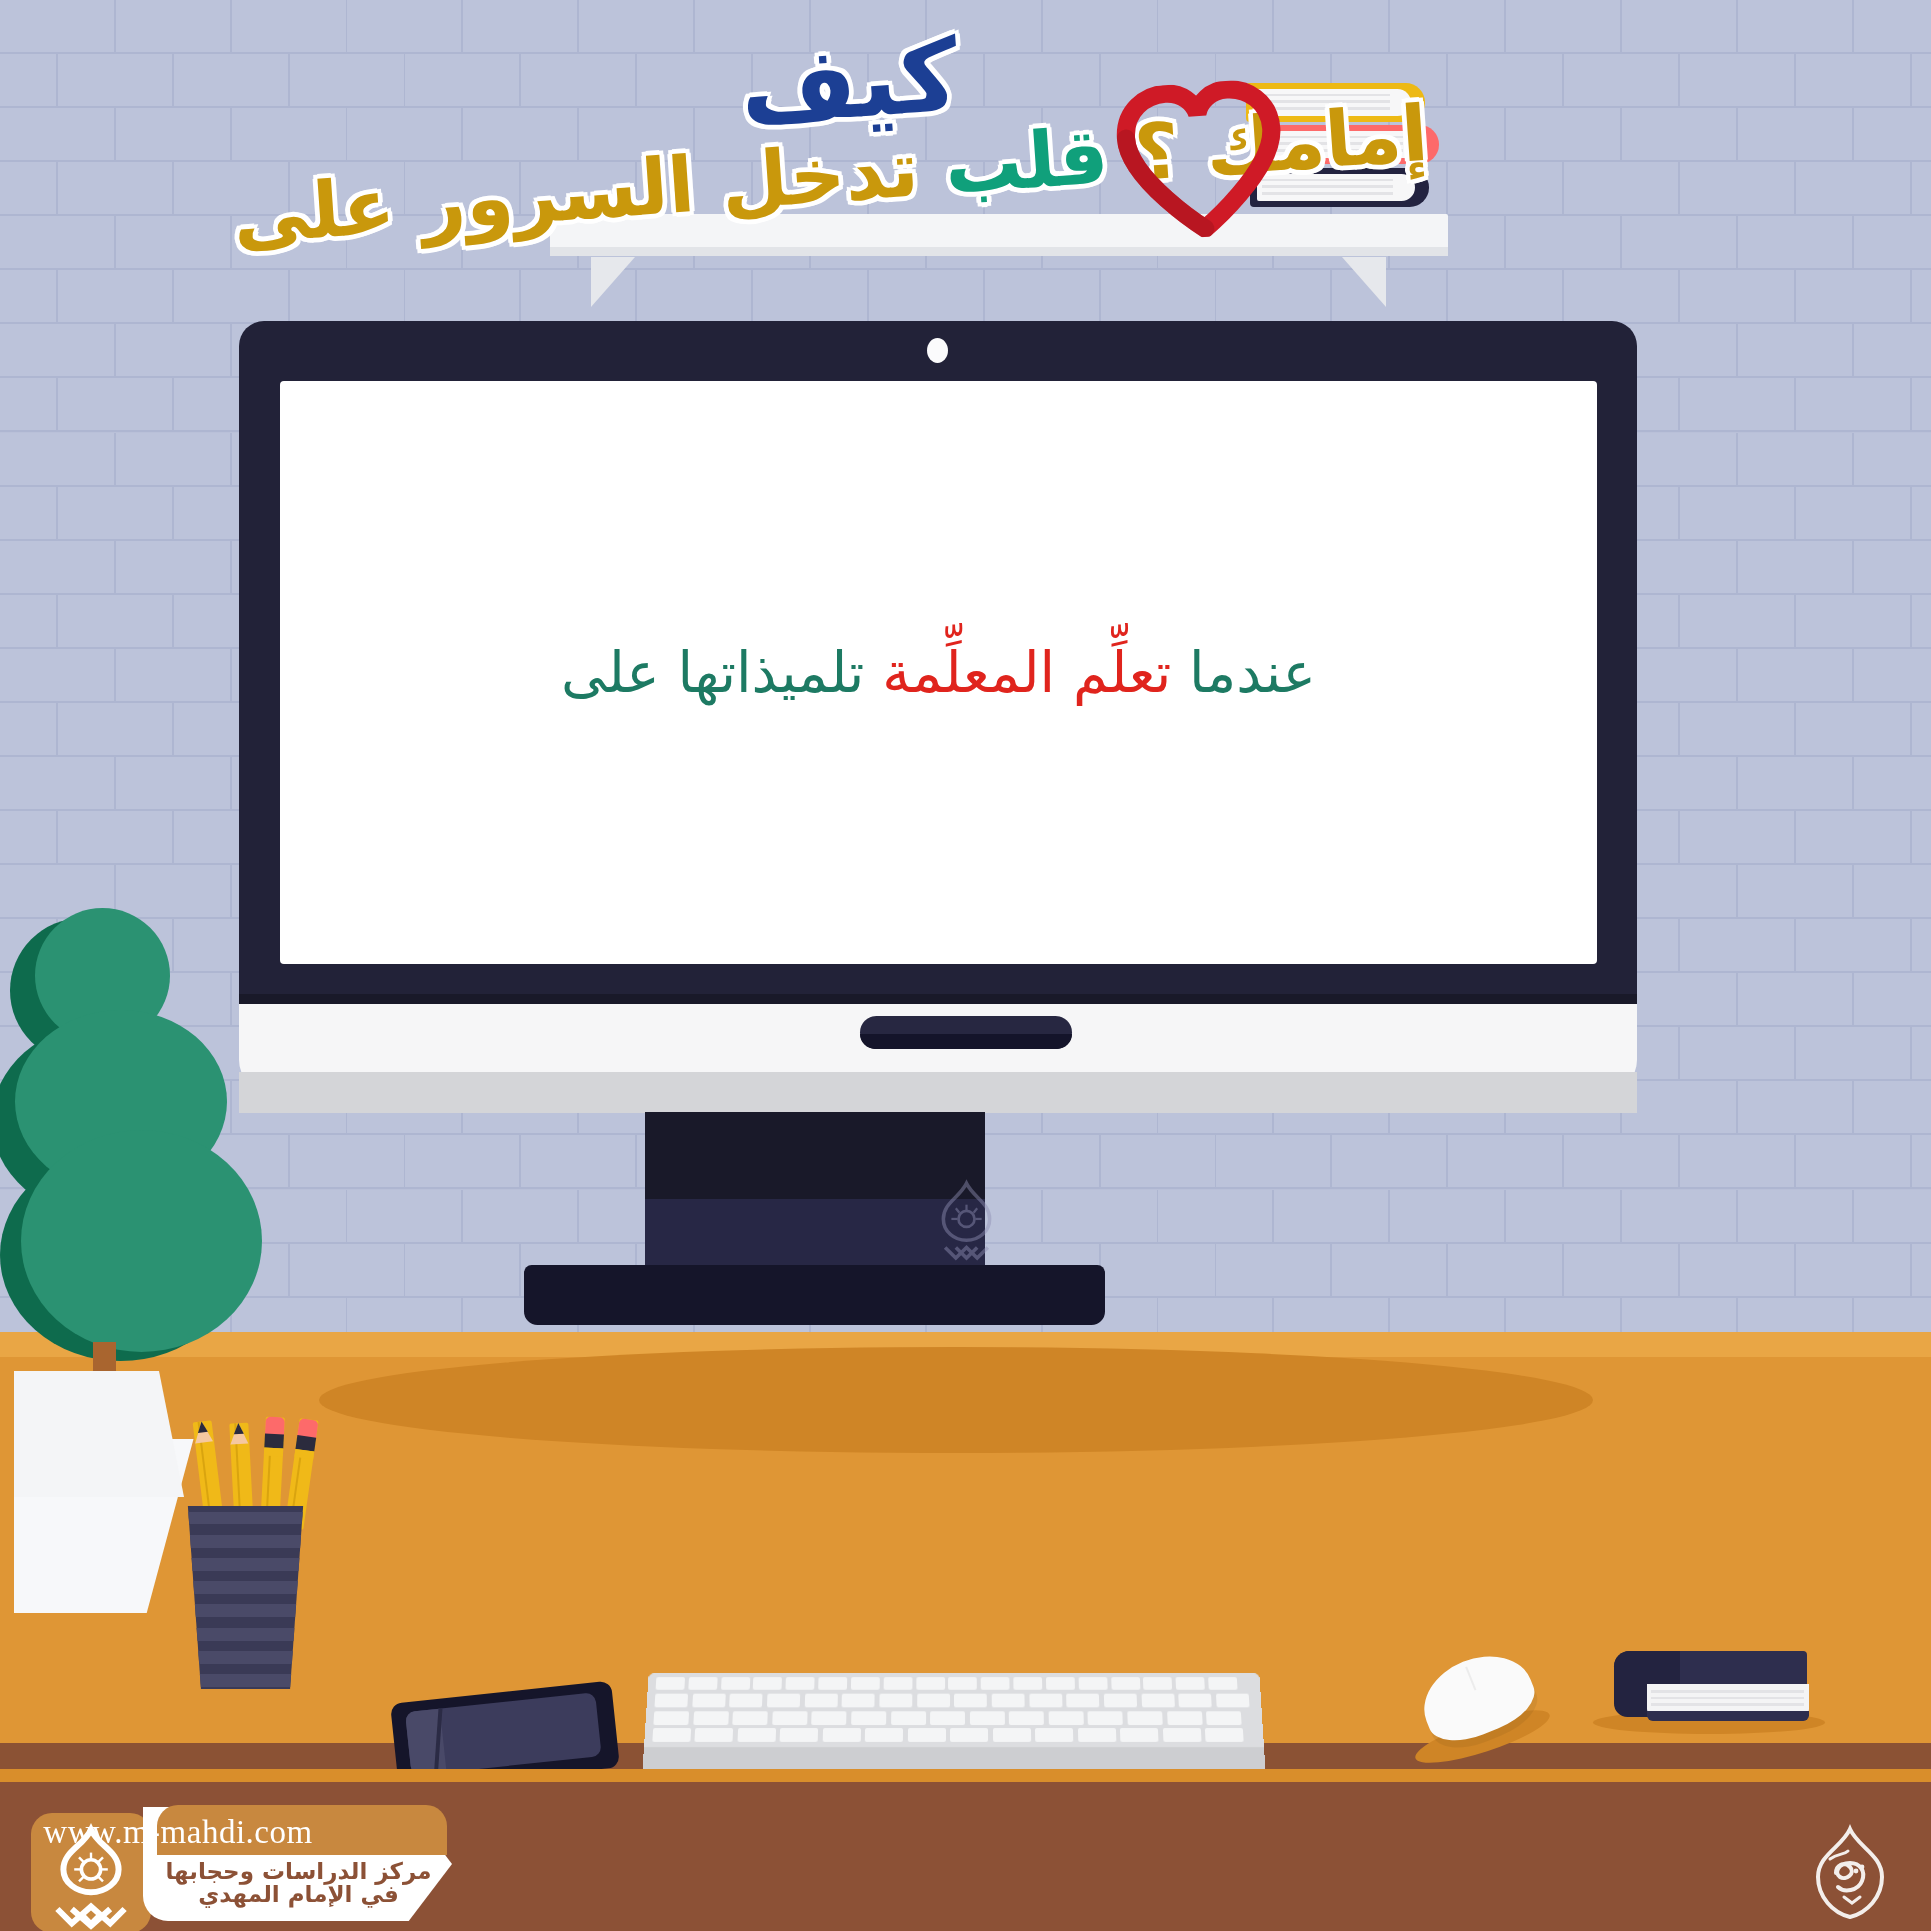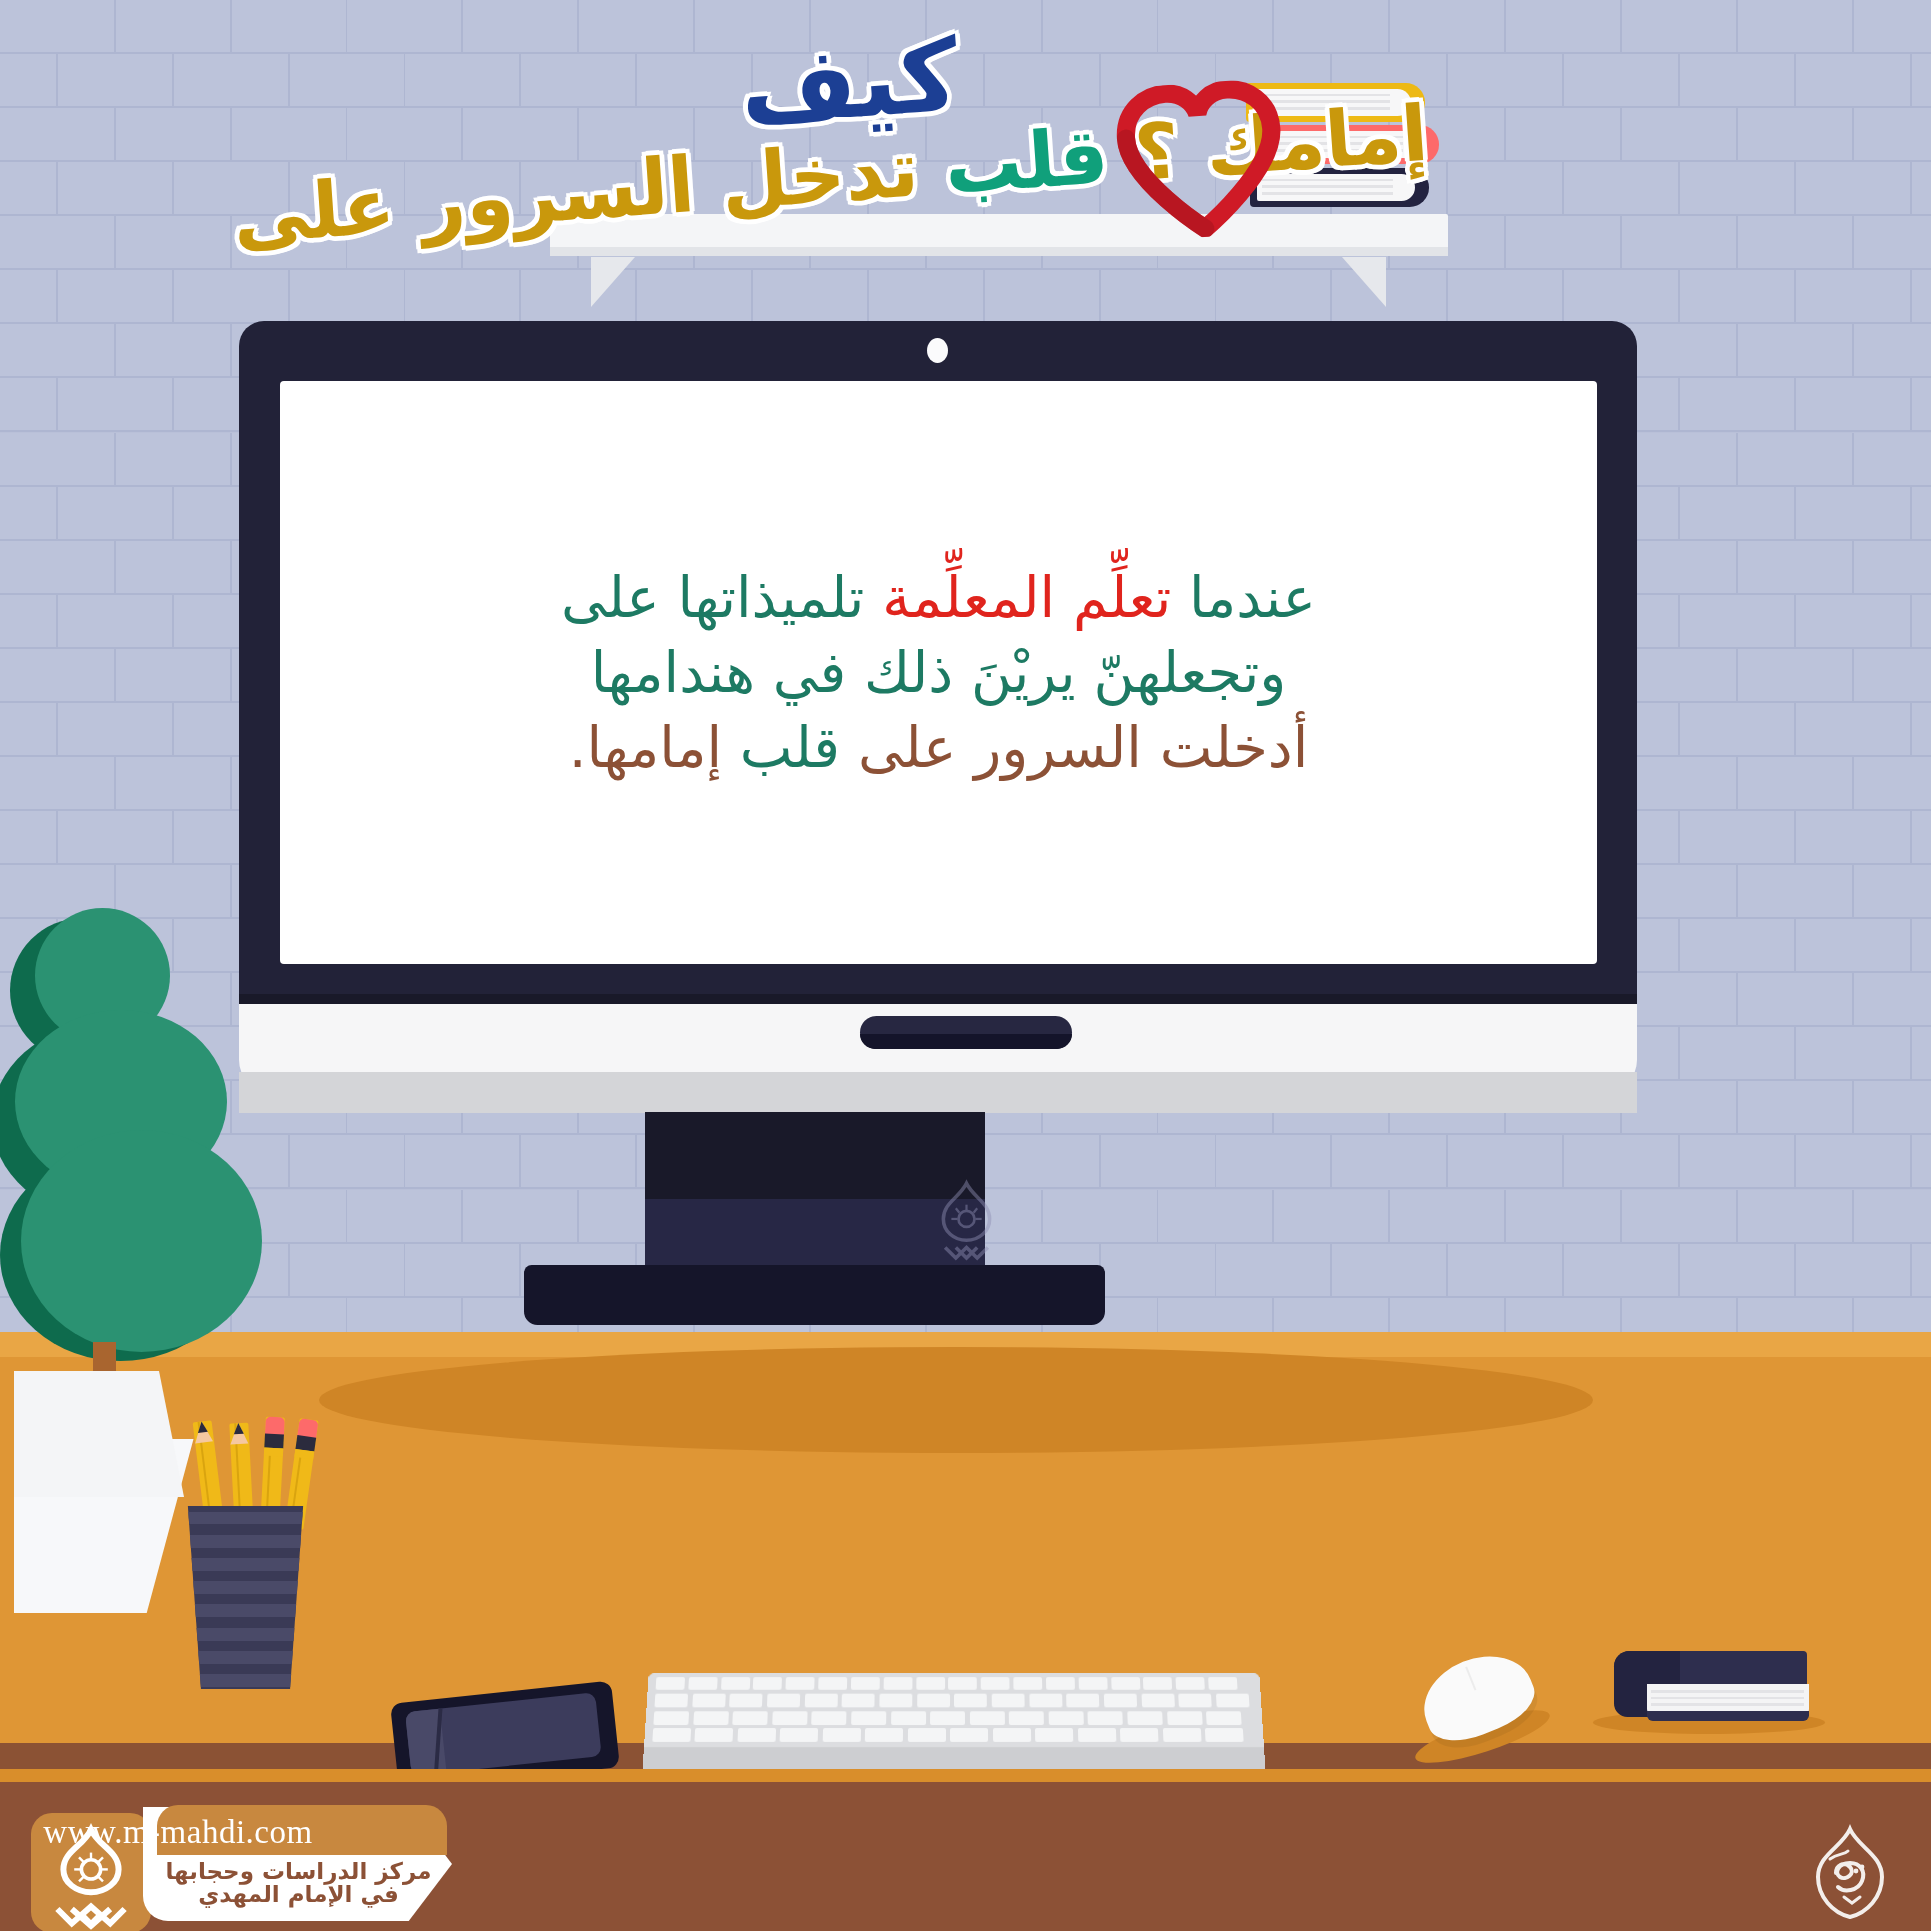--- a/index.html
+++ b/index.html
@@ -793,22 +793,20 @@
   <div class="title">
     <span class="l1">كيف</span>
     <span class="l2"><span>إمامك ؟</span> <span class="heartword">قلب</span> <span>تدخل السرور على</span></span>
   </div>
 
   <div class="monitor-body">
     <div class="cam"></div>
     <div class="screen">
       <div class="screen-text" id="screen-text">
           <span class="ln"><span class="c-green">عندما </span><span class="c-red">تعلِّم المعلِّمة</span><span class="c-green"> تلميذاتها على</span></span>
-          <span class="ln"><span class="c-green">وتجعلهنّ يريْنَ ذلك في هندامها</span></span>
-          <span class="ln"><span class="c-brown">أدخلت السرور على </span><span class="c-green">قلب</span><span class="c-brown"> إمامها.</span></span>
         </div>
     </div>
   </div>
   <div class="monitor-lower"></div>
   <div class="monitor-chin"></div>
   <div class="chin-btn"></div>
   <div class="chin-shadow"></div>
 
   <div class="stand-neck">
       <div class="neck-low"></div>

